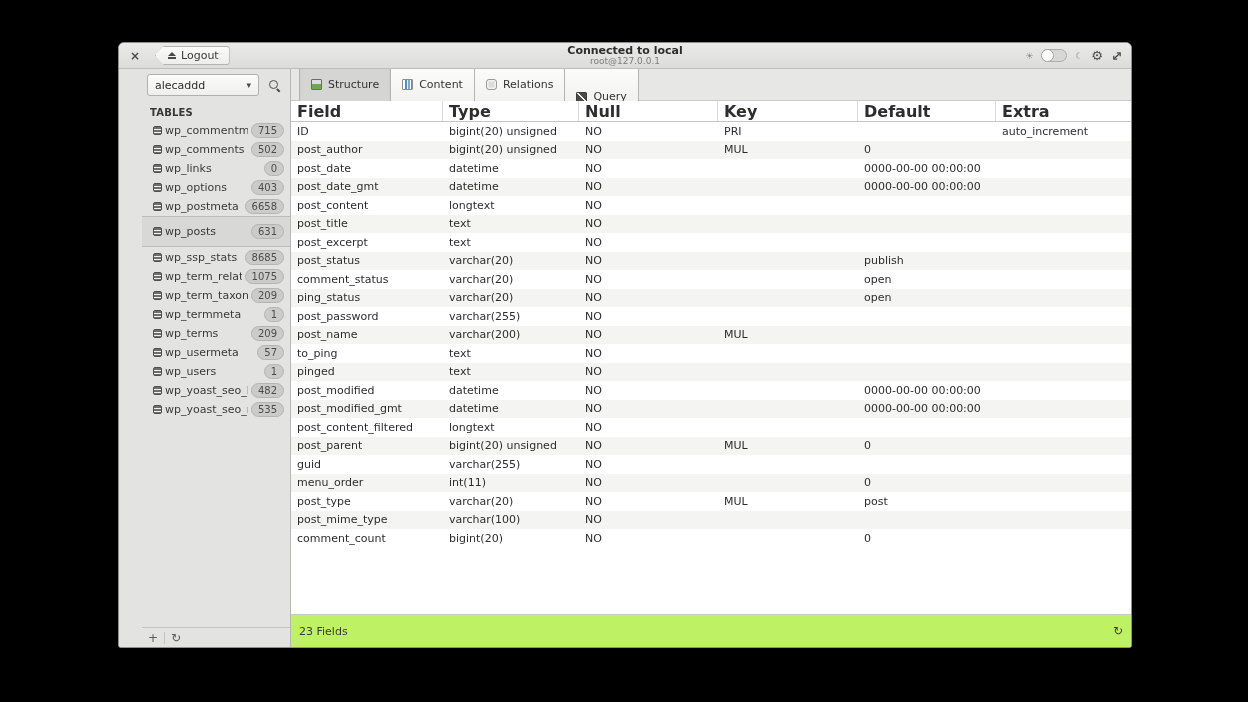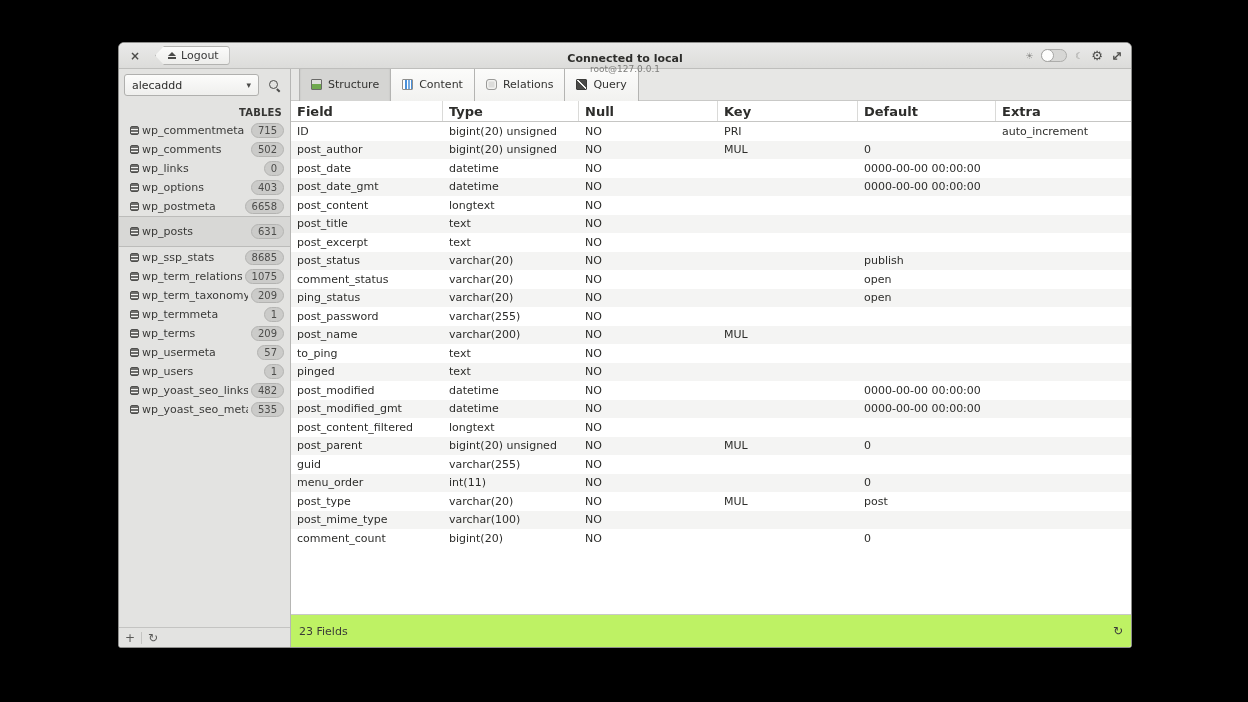--- a/index.html
+++ b/index.html
@@ -18,54 +18,54 @@
   .close-btn { width:16px; height:16px; display:flex; align-items:center; justify-content:center;
                color:#4a4a48; font-size:12px; font-weight:bold; cursor:default; }
   .logout-btn { margin-left:12px; height:19px; display:flex; align-items:center; gap:5px;
                 padding:0 10px 0 12px; background:linear-gradient(#fbfbfa,#ededeb);
                 border:1px solid #b3b3b1; border-radius:3px; font-size:11px; color:#3a3a3a;
                 clip-path:polygon(9px 0, 100% 0, 100% 100%, 9px 100%, 0 50%); }
   .eject-icon { display:flex; flex-direction:column; align-items:center; gap:1px; }
   .eject-icon .tri { width:0; height:0; border-left:4px solid transparent;
                      border-right:4px solid transparent; border-bottom:4px solid #4a4a48; }
   .eject-icon .bar { width:8px; height:2px; background:#4a4a48; }
-  .hb-center { position:absolute; left:50%; top:10px; transform:translateX(-50%);
+  .hb-center { position:absolute; left:50%; top:2px; transform:translateX(-50%);
                text-align:center; line-height:1.1; }
   .hb-title { font-size:11px; font-weight:bold; color:#2d2d2b; }
   .hb-subtitle { font-size:9px; color:#7e7e7c; }
   .hb-right { margin-left:auto; display:flex; align-items:center; gap:8px; }
   .mini-glyph { font-size:9px; color:#8c8c8a; }
   .switch { width:26px; height:13px; border-radius:7px; background:#d7d7d5;
             border:1px solid #adadab; position:relative; }
   .switch .knob { position:absolute; left:-1px; top:-1px; width:13px; height:13px;
                   border-radius:50%; background:#fdfdfc; border:1px solid #a5a5a3; }
   .gear-glyph { font-size:13px; color:#4c4c4a; }
   .expand-icon svg { display:block; }
 
   
   .content { flex:1; display:flex; min-height:0; }
 
   .sidebar { width:172px; flex:0 0 172px; background:#e3e3e1; border-right:1px solid #b6b6b4;
-             display:flex; flex-direction:column; }
+             display:flex; flex-direction:column;padding-left:23px; }
   .side-toolbar { height:32px; flex:0 0 32px; display:flex; align-items:center;
                   padding:0 5px; gap:4px; }
   .db-select { flex:1; height:22px; background:linear-gradient(#fcfcfb,#efefed);
                border:1px solid #b0b0ae; border-radius:3px; display:flex; align-items:center;
                font-size:11px; color:#2d2d2b; padding:0 7px; }
   .db-select .val { flex:1; }
   .db-select .arrow { font-size:9px; color:#4a4a48; }
   .search-btn { width:22px; height:22px; display:flex; align-items:center; justify-content:center; }
   .mag { position:relative; width:12px; height:12px; }
   .mag::before { content:""; position:absolute; left:1px; top:1px; width:7px; height:7px;
                  border:1.4px solid #4c4c4a; border-radius:50%; }
   .mag::after { content:""; position:absolute; left:8.5px; top:8.5px; width:4px; height:1.6px;
                 background:#4c4c4a; transform:rotate(45deg); transform-origin:left center; }
 
   .side-label { padding:6px 8px 3px 8px; font-size:10px; font-weight:bold; color:#363634;
-                letter-spacing:.2px;text-align:right; }
+                letter-spacing:.2px; }
   .side-list { flex:1; overflow:hidden; }
   .side-item { height:19.1px; display:flex; align-items:center; gap:3px;
                padding:0 6px 0 11px; font-size:11px; color:#3a3a38; }
   .side-item.selected { background:#d8d8d6; border-top:1px solid #bcbcba;
                         border-bottom:1px solid #bcbcba; height:31px; }
   .tbl-icon { width:9px; height:9px; flex:0 0 9px; border:1px solid #4f4f4d; border-radius:2px;
               background:repeating-linear-gradient(180deg,#6e6e6c 0 2px,#f2f2f0 2px 3px); }
   .tbl-name { flex:1; white-space:nowrap; overflow:hidden; }
   .badge { background:#cbcbc9; border:1px solid #b4b4b2; border-radius:9px; padding:0 6px;
            font-size:10px; color:#4c4c4a; line-height:13px; }
@@ -76,37 +76,37 @@
   .refresh-glyph { font-size:12px; color:#3c3c3a; }
 
   .main { flex:1; display:flex; flex-direction:column; background:#fff; min-width:0; }
   .main-toolbar { height:32px; flex:0 0 32px; background:#e7e7e5; border-bottom:1px solid #c9c9c7;
                   display:flex; align-items:center; padding-left:8px; }
   .tabs { display:flex; }
   .tab { height:38px; display:flex; align-items:center; gap:6px; padding:0 11px;
          background:linear-gradient(#fcfcfb,#f1f1ef); border:1px solid #b4b4b2;
          margin-left:-1px; font-size:11px; color:#333331; }
   .tab:first-child { border-radius:3px 0 0 3px; margin-left:0; }
-  .tab:last-child { border-radius:0 3px 3px 0; }
+  .tab:last-child { border-radius:0 3px 3px 0;align-items:flex-end; }
   .tab.selected { background:#d5d5d3; box-shadow:inset 0 1px 2px rgba(0,0,0,.12); }
   .tab-icon { width:11px; height:11px; flex:0 0 11px; border-radius:1px; }
   .structure-icon { border:1px solid #6a6a68;
                     background:linear-gradient(180deg,#dededc 0 4px,#6fa84e 4px 11px); }
   .content-icon { border:1px solid #8e8e8c; background:
       linear-gradient(90deg,transparent 0 2px,#4a90d9 2px 4px,transparent 4px 5px,#74a9e0 5px 7px,transparent 7px 8px,#4a90d9 8px 10px,transparent 10px),#fff; }
   .relations-icon { border:1px solid #9a9a98; background:#dcdcda;
                     box-shadow:inset 0 0 0 1.5px #f2f2f0; border-radius:3px; }
   .query-icon { background:linear-gradient(45deg,#4a4a48 0 45%,#f5f5f3 45% 58%,#4a4a48 58%);
                 border:1px solid #3c3c3a; }
 
   
   .grid-header { height:21px; flex:0 0 21px; display:grid;
                  grid-template-columns:152px 136px 139px 140px 138px 1fr;
                  border-bottom:1px solid #c6c6c4; background:#fff; }
-  .grid-header .th { font-size:13px; font-weight:bold; color:#2d2d2b; padding:0 16px 0 6px;
+  .grid-header .th { font-size:16px; font-weight:bold; color:#2d2d2b; padding:0 16px 0 6px;
                      display:flex; align-items:center; border-right:1px solid #dadad8; }
   .grid-header .th:last-child { border-right:none; }
   .grid-body { }
   .tr { height:18.5px; display:grid; grid-template-columns:152px 136px 139px 140px 138px 1fr; }
   .tr:nth-child(even) { background:#f4f4f3; }
   .td { font-size:11px; color:#2d2d2b; padding-left:6px; display:flex; align-items:center;
         white-space:nowrap; overflow:hidden; }
   .filler { flex:1; background:#fff; }
   .main-status { height:20px; flex:0 0 20px; background:#bef264; border-top:1px solid #c9c9c7;
                  display:flex; align-items:center; padding:16px 8px; font-size:11px; color:#3a3a38; }

